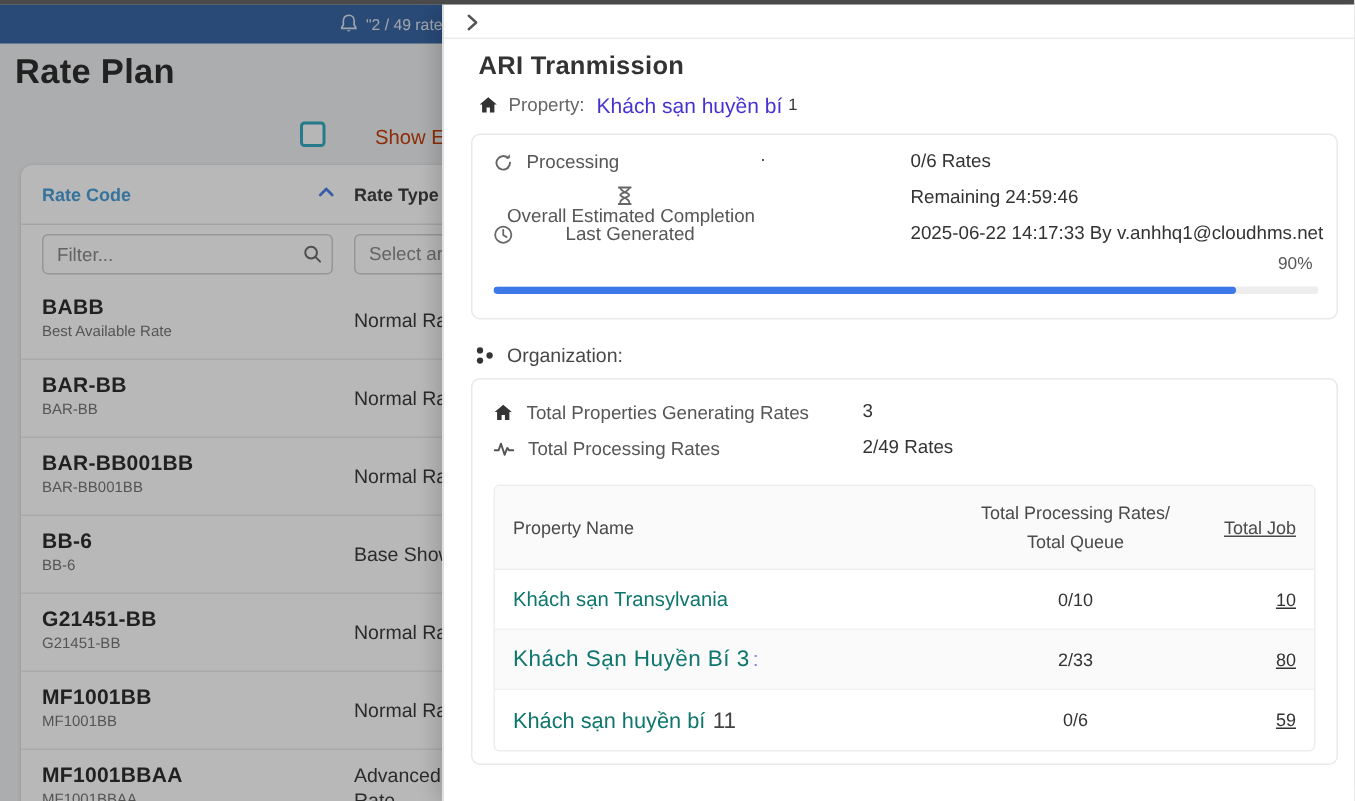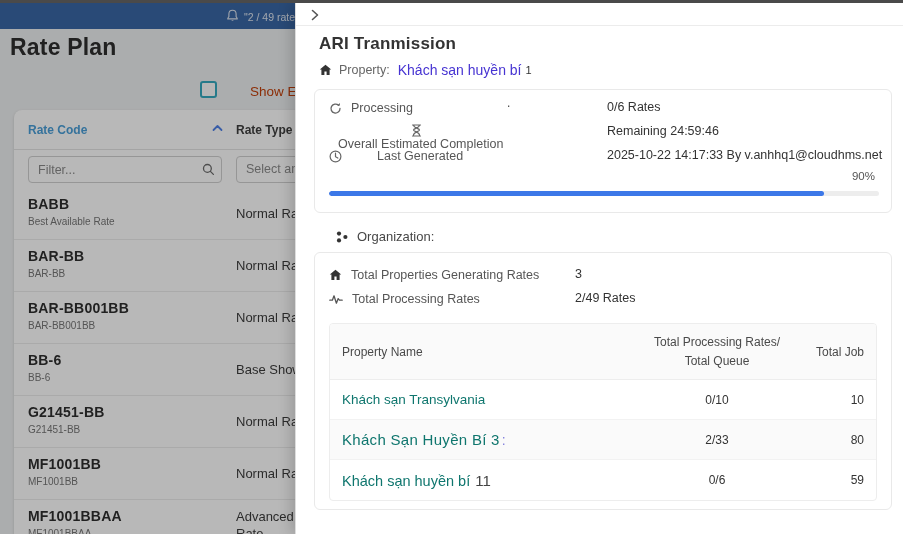--- a/index.html
+++ b/index.html
@@ -51,28 +51,28 @@
 
   .srow { position:absolute; left:14px; height:16px; display:flex; align-items:center; }
   .srow .lbl { font-size:12.5px; color:#565656; margin-left:9px; }
   .sval { position:absolute; font-size:12.5px; color:#333; }
   .proc-dot { position:absolute; left:192px; top:6px; font-size:12px; color:#444; }
 
   .pct { position:absolute; right:16px; top:80px; font-size:11.5px; color:#555; }
   .track { position:absolute; left:14px; top:101px; width:550px; height:5px; border-radius:3px; background:#ededed; overflow:hidden; }
   .fill { height:100%; background:#3c78e8; border-radius:3px; width:0; }
 
-  .org-row { position:absolute; left:39px; top:226px; display:flex; align-items:center; }
+  .org-row { position:absolute; left:20px; top:226px; display:flex; align-items:center; }
   .org-row .lbl { font-size:13px; color:#474747; margin-left:8px; }
 
   .itable { position:absolute; left:14px; top:70px; width:548px; border:1px solid #ededed; border-radius:4px; overflow:hidden; }
   .itr { display:flex; align-items:center; }
   .itr .c-name { flex:1; padding-left:12px; }
   .itr .c-queue { width:150px; text-align:center; }
-  .itr .c-job { width:84px; text-align:right; padding-right:12px; }
+  .itr .c-job { width:84px; text-align:right; padding-right:12px;text-decoration:underline; }
   .ithead { height:56px; background:#fafafa; border-bottom:1px solid #ededed; font-size:12px; color:#4a4a4a; }
   .ithead .c-queue { line-height:1.55; }
   .itrow { height:40px; border-bottom:1px solid #f2f2f2; font-size:12px; color:#333; }
   .itrow:last-child { border-bottom:none; }
   .itrow.alt { background:#fafafa; }
   .prop-link { color:#0f766e; cursor:pointer; }
   .n1 { font-size:13.5px; }
   .n2 { font-size:15px; letter-spacing:0.3px; }
   .n3 { font-size:14.5px; }
   .name-suffix2 { font-size:14px; color:#8583de; margin-left:2px; }
@@ -209,21 +209,21 @@
 
       <div class="srow" style="top:58px;gap:26px;">
         <span>
           <svg width="13" height="13" viewBox="0 0 13 13">
               <circle cx="6.5" cy="6.5" r="5.4" fill="none" stroke="#666" stroke-width="1.2"></circle>
               <path d="M6.5 3.2v3.5l2.3 1.4" fill="none" stroke="#666" stroke-width="1.2" stroke-linecap="round"></path>
             </svg>
         </span>
         <span class="lbl">Last Generated</span>
       </div>
-      <span class="sval" style="left:292px; top:58px;">2025-10-22 14:17:33 By v.anhhq1@cloudhms.net</span>
+      <span class="sval" style="left:292px; top:58px;">2025-06-22 14:17:33 By v.anhhq1@cloudhms.net</span>
 
       <span class="pct">90%</span>
       <div class="track">
         <div class="fill" style="width: 90%;"></div>
       </div>
     </div>
 
     <div class="org-row">
       <span>
         <svg width="14" height="14" viewBox="0 0 14 14">

